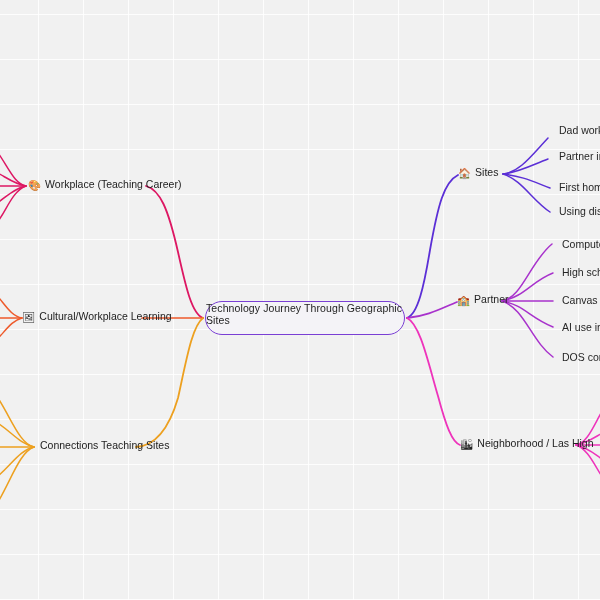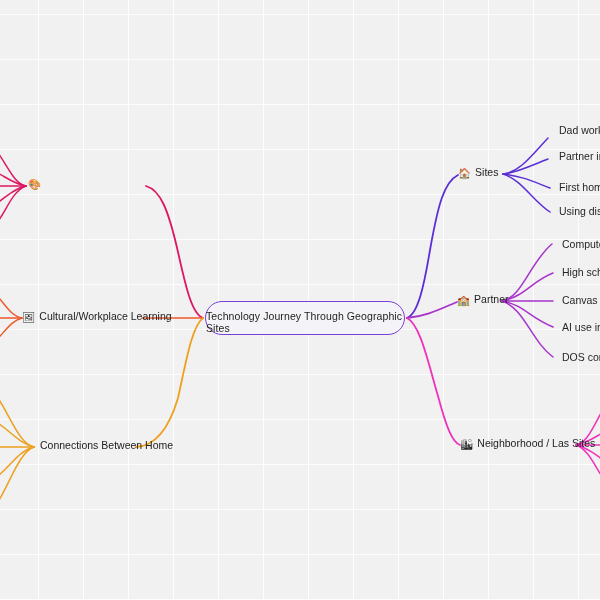--- a/index.html
+++ b/index.html
@@ -48,21 +48,21 @@
     position: absolute;
     left: 205px;
     top: 301px;
     width: 200px;
     height: 34px;
     box-sizing: border-box;
     border: 1.6px solid #7a3fd4;
     border-radius: 17px;
     background: #f4f3f7;
     display: flex;
-    align-items: flex-end;
+    align-items: flex-start;
     justify-content: center;
     font-size: 10.5px;
     color: #1d1d1d;
     letter-spacing: 0.1px;
   }
   .lvl2 { font-size: 10.5px; }
   .lvl3 { font-size: 10.5px; color: #262626; }
 </style>
 </head>
 <body>
@@ -179,29 +179,30 @@
   </div>
   <div class="node lvl3" style="left:562px; top:322px;">
     <span>AI use in e</span>
   </div>
   <div class="node lvl3" style="left:562px; top:352px;">
     <span>DOS comm</span>
   </div>
 
   <div class="node lvl2" style="left:460px; top:438px;">
     <span class="ico">🏙</span>
-    <span>Neighborhood / Las Sites</span>
+    <span>Neighborhood / Las High</span>
   </div>
 
   <div class="node lvl2" style="left:28px; top:179px;">
     <span class="ico">🎨</span>
+    <span>Workplace (Teaching Career)</span>
   </div>
 
   <div class="node lvl2" style="left:22px; top:311px;">
     <span class="ico">🖼</span>
     <span>Cultural/Workplace Learning</span>
   </div>
 
   <div class="node lvl2" style="left:40px; top:440px;">
-    <span>Connections Between Home</span>
+    <span>Connections Teaching Sites</span>
   </div>
 
 </div>
 
 </body></html>

